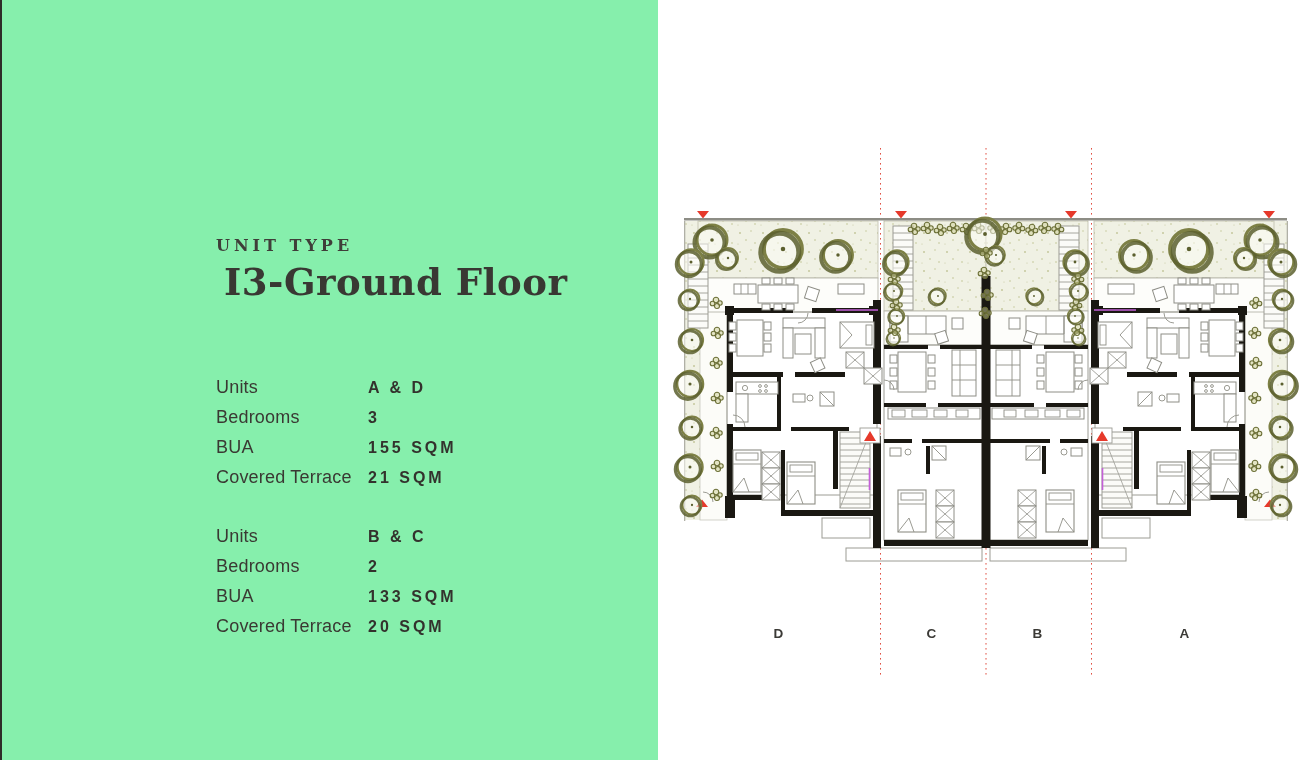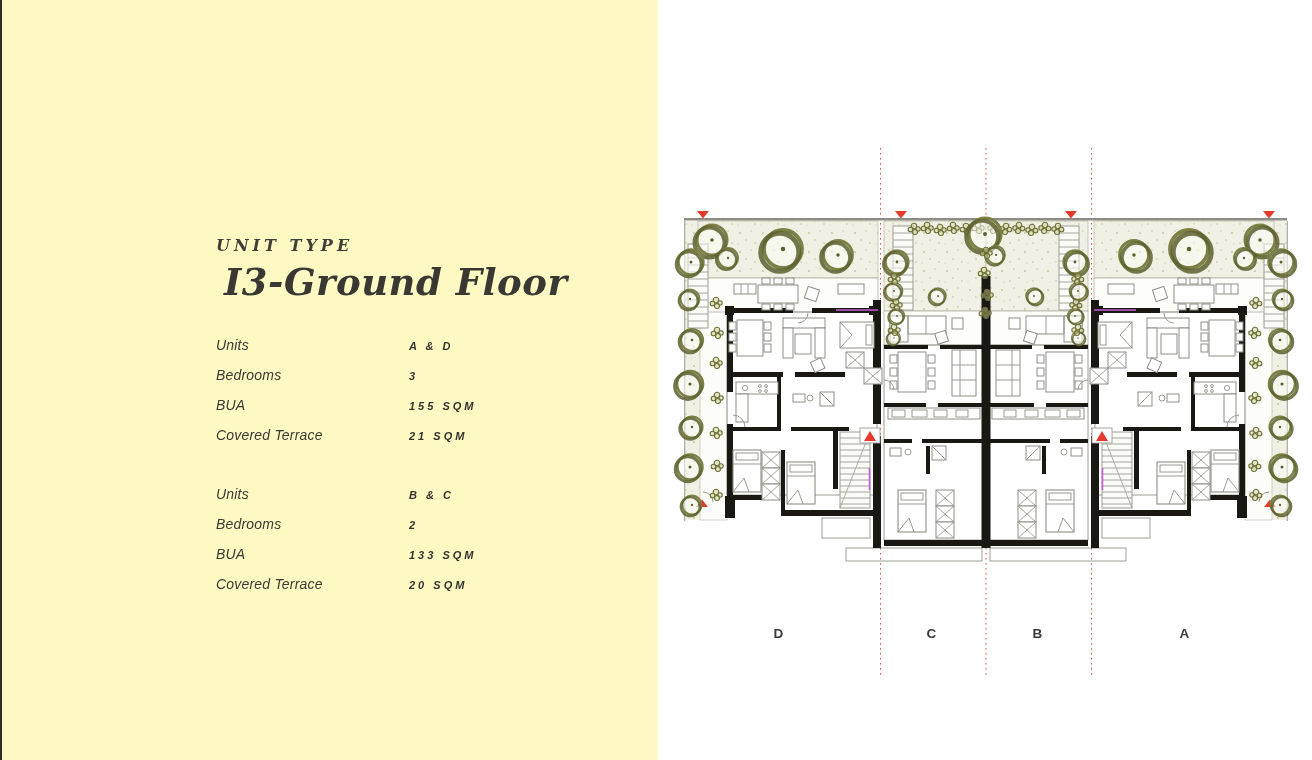--- a/index.html
+++ b/index.html
@@ -1,31 +1,31 @@
 <!DOCTYPE html>
 <html><head>
 <meta charset="utf-8">
 <style>
   html,body{margin:0;padding:0;background:#ffffff;}
   #stage{position:relative;width:1312px;height:760px;overflow:hidden;
          font-family:"Liberation Sans",sans-serif;background:#ffffff;}
   
   .left-panel{position:absolute;left:0;top:0;width:658px;height:760px;
-              background:#fef9c3;font-style:italic;}
+              background:#86efac;}
   .edge-line{position:absolute;left:0;top:0;width:2px;height:760px;background:#2e2d29;}
   .panel-content{position:absolute;left:216px;top:236px;width:400px;}
   .eyebrow{font-family:"DejaVu Serif",serif;font-weight:700;font-size:16px;
            letter-spacing:4px;color:#3f3e39;}
   .plan-title{font-family:"DejaVu Serif",serif;font-weight:700;font-size:37px;
               color:#393833;margin:5px 0 0 8px;letter-spacing:0.5px;}
   .spec-block{margin-top:33px;}
   .spec-block + .spec-block{margin-top:29px;}
   .spec-row{display:flex;align-items:baseline;height:30px;}
-  .spec-label{width:152px;font-size:14px;color:#3a3933;letter-spacing:0.2px;}
-  .spec-value{font-size:11px;font-weight:700;color:#33322d;letter-spacing:3px;margin-left:41px;}
+  .spec-label{width:152px;font-size:18px;color:#3a3933;letter-spacing:0.2px;margin-top:40px;}
+  .spec-value{font-size:16px;font-weight:700;color:#33322d;letter-spacing:3px;}
   
   .plan-panel{position:absolute;left:658px;top:0;width:654px;height:760px;background:#ffffff;}
   svg text.unit-label{font-family:"Liberation Sans",sans-serif;font-weight:700;
        font-size:13.5px;letter-spacing:1.5px;fill:#3b3a36;}
   
   .wb{fill:#1a1812;}                                   
   .wg{fill:none;stroke:#9c9c94;stroke-width:1;}        
   .ol{fill:#fdfdfa;stroke:#b5b5aa;stroke-width:0.9;}   
   .fn{fill:#ffffff;stroke:#8e8e86;stroke-width:1;}     
   .fl{fill:none;stroke:#8e8e86;stroke-width:0.9;}      

